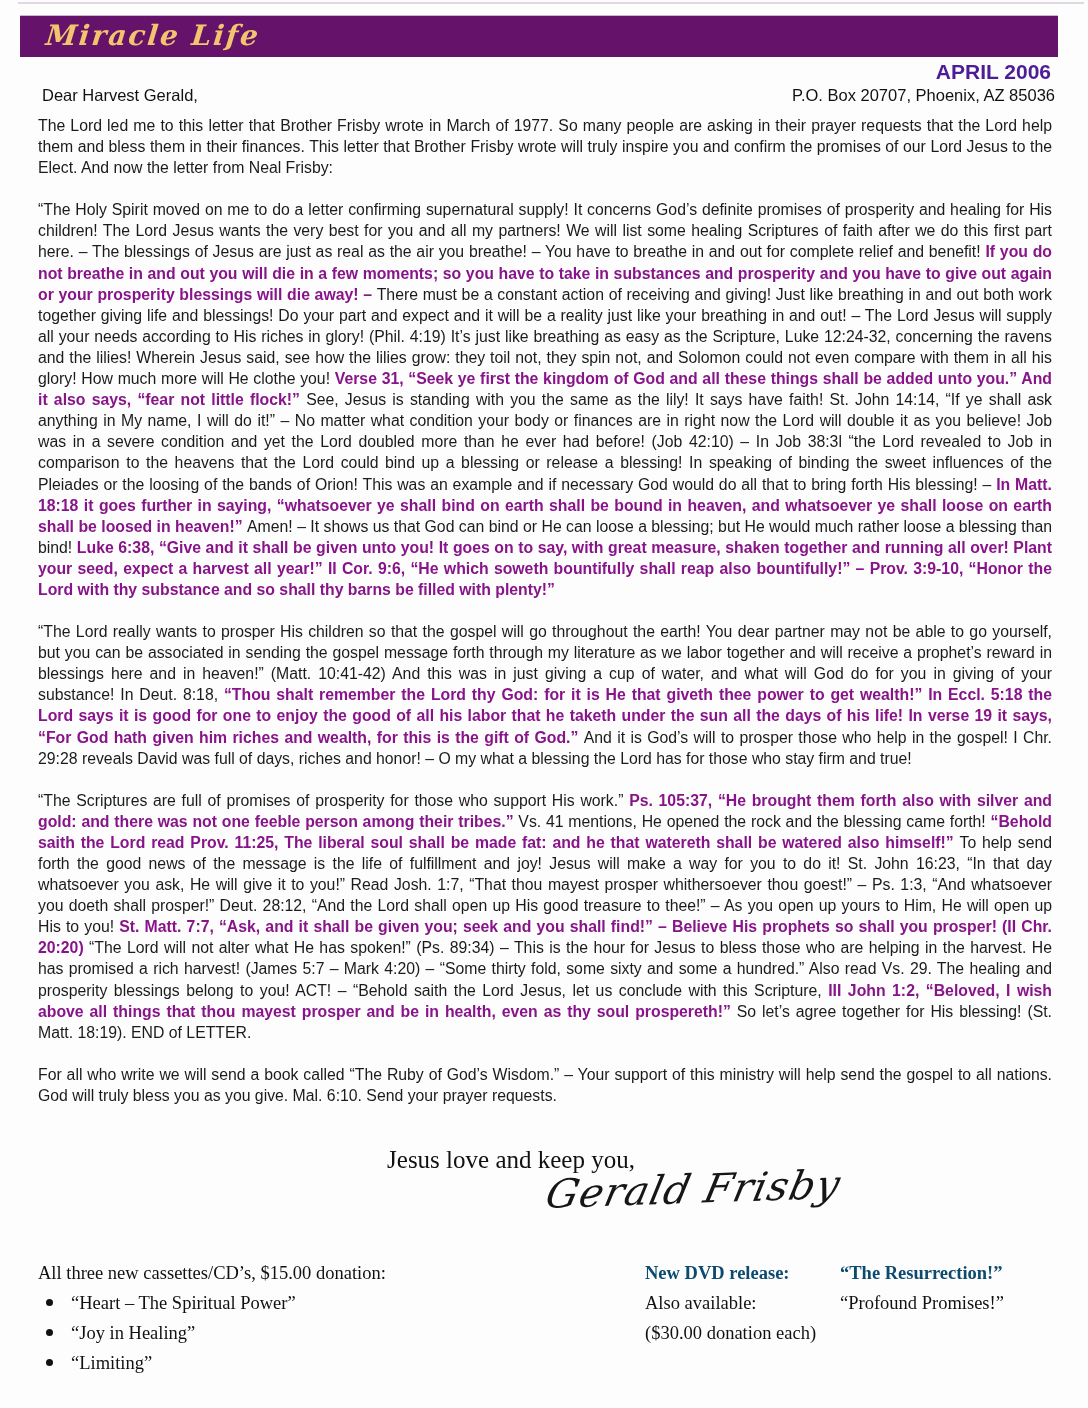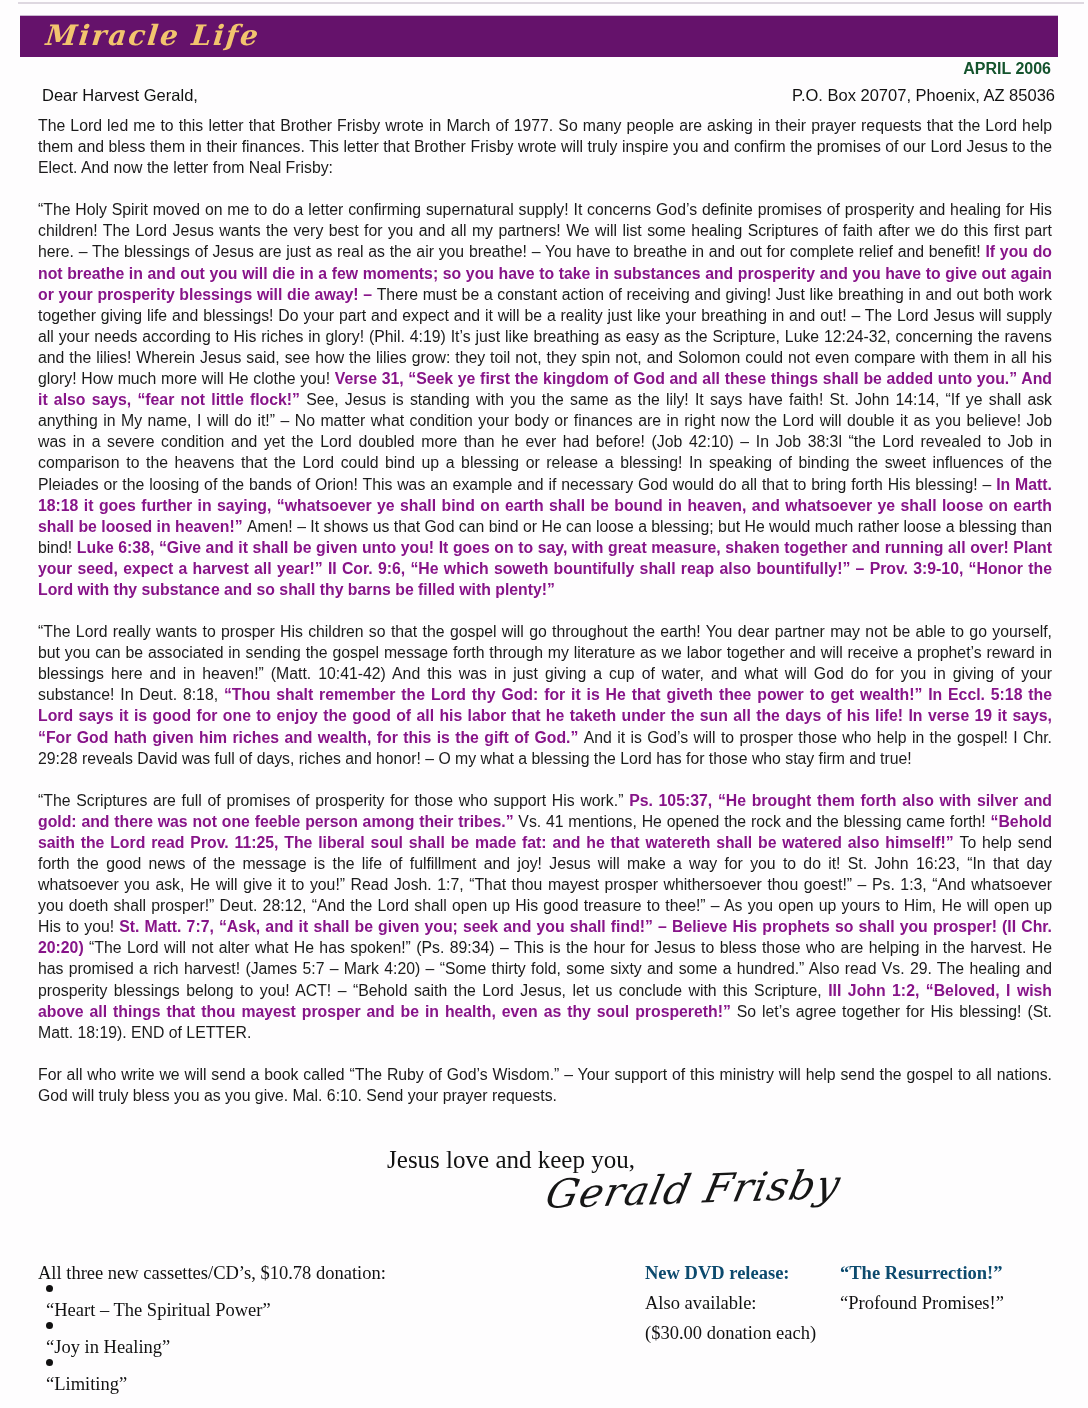--- a/index.html
+++ b/index.html
@@ -3,36 +3,36 @@
 <meta charset="utf-8">
 <style>
   html,body{margin:0;padding:0;background:#ffffff;}
   .page{position:relative;width:1088px;height:1408px;background:#fefdfe;overflow:hidden;
         font-family:"Liberation Sans",sans-serif;color:#1b1b1b;}
   .topline{position:absolute;top:2px;left:18px;width:1066px;height:2px;background:#ded8e0;}
   .masthead{position:absolute;top:15px;left:20px;width:1038px;height:41px;background:#65126B;
             border-top:1px solid #c9b8cf;}
   .logo{position:absolute;left:26px;top:3px;font-family:"DejaVu Serif",serif;font-style:italic;
         font-weight:bold;color:#F2C46E;font-size:28px;letter-spacing:2px;transform:skewX(-6deg);}
-  .issue-date{position:absolute;top:60px;right:37px;font-weight:bold;font-size:16px;color:#14532d;}
+  .issue-date{position:absolute;top:60px;right:37px;font-weight:bold;font-size:21px;color:#4c1d95;}
   .addr-row{position:absolute;top:86px;left:42px;width:1013px;display:flex;
             justify-content:space-between;font-size:16.5px;color:#111;}
   .letter-body{position:absolute;top:115px;left:38px;width:1014px;font-size:15.8px;
                line-height:21.1px;text-align:justify;}
   .letter-body p{margin:0 0 21px 0;}
   .em-run{color:#871489;font-weight:bold;}
   .closing{position:absolute;top:1146px;left:0;width:1022px;text-align:center;
            font-family:"Liberation Serif",serif;font-size:25px;color:#111;}
   .signature{position:absolute;top:1166px;left:548px;font-family:"DejaVu Serif",serif;
              font-style:italic;font-size:40px;color:#161616;transform:skewX(-14deg) rotate(-2deg);
              letter-spacing:1px;}
   .offers-left{position:absolute;top:1258px;left:38px;width:560px;
                font-family:"Liberation Serif",serif;font-size:18.5px;color:#111;}
   .offers-left .heading{line-height:30px;}
-  .offers-left .item{line-height:30px;display:flex;align-items:baseline;flex-direction:column;}
+  .offers-left .item{line-height:30px;display:flex;align-items:baseline;}
   .bullet{display:inline-block;width:7px;height:7px;border-radius:50%;background:#111;
           margin:0 18px 0 8px;flex:0 0 auto;position:relative;top:-3px;}
   .offers-right{position:absolute;top:1258px;left:645px;width:420px;
                 font-family:"Liberation Serif",serif;font-size:18.5px;color:#111;}
   .offers-right .row{line-height:30px;display:flex;}
   .offers-right .label{flex:0 0 195px;}
   .offers-right .row.em{color:#0c4a6e;font-weight:bold;}
 </style>
 </head>
 <body>
@@ -58,21 +58,21 @@
       <p><span class="text-run">“The Lord really wants to prosper His children so that the gospel will go throughout the earth! You dear partner may not be able to go yourself, but you can be associated in sending the gospel message forth through my literature as we labor together and will receive a prophet’s reward in blessings here and in heaven!” (Matt. 10:41-42) And this was in just giving a cup of water, and what will God do for you in giving of your substance! In Deut. 8:18, </span><span class="em-run">“Thou shalt remember the Lord thy God: for it is He that giveth thee power to get wealth!”  In Eccl. 5:18 the Lord says it is good for one to enjoy the good of all his labor that he taketh under the sun all the days of his life!  In verse 19 it says, “For God hath given him riches and wealth, for this is the gift of God.” </span><span class="text-run">And it is God’s will to prosper those who help in the gospel! I Chr. 29:28 reveals David was full of days, riches and  honor! – O my what a blessing the Lord has for those who stay firm and true!</span></p>
       <p><span class="text-run">“The Scriptures are full of promises of prosperity for those who support His work.” </span><span class="em-run">Ps. 105:37, “He brought them forth also with silver and gold: and there was not one feeble person among their tribes.” </span><span class="text-run">Vs. 41 mentions, He opened the rock and the blessing came forth! </span><span class="em-run">“Behold saith the Lord read Prov. 11:25, The liberal soul shall be made fat: and he that watereth shall be watered also himself!” </span><span class="text-run">To help send forth the good news of the message is the life of fulfillment and joy! Jesus will make a way for you to do it! St. John 16:23, “In that day whatsoever you ask, He will give it to you!” Read Josh. 1:7, “That thou mayest prosper whithersoever thou goest!” – Ps. 1:3, “And whatsoever you doeth shall prosper!” Deut. 28:12, “And the Lord shall open up His good treasure to thee!” – As you open up yours to Him, He will open up His to you! </span><span class="em-run">St. Matt. 7:7, “Ask, and it shall be given you; seek and you shall find!” – Believe His prophets so shall you prosper! (II Chr. 20:20) </span><span class="text-run">“The Lord will not alter what He has spoken!” (Ps. 89:34) – This is the hour for Jesus to bless those who are helping in the harvest. He has promised a rich harvest! (James 5:7 – Mark 4:20) – “Some thirty fold, some sixty and some a hundred.” Also read Vs. 29. The healing and prosperity blessings belong to you! ACT! – “Behold saith the Lord Jesus, let us conclude with this Scripture, </span><span class="em-run">III John 1:2, “Beloved, I wish above all things that thou mayest prosper and be in health, even as thy soul prospereth!” </span><span class="text-run">So let’s agree together for His blessing! (St. Matt. 18:19). END of LETTER.</span></p>
       <p><span class="text-run">For all who write we will send a book called “The Ruby of God’s Wisdom.” – Your support of this ministry will help send the gospel to all nations. God will truly bless you as you give. Mal. 6:10. Send your prayer requests.</span></p>
     </div>
 
   <div class="closing">Jesus love and keep you,</div>
 
   <div class="signature">Gerald Frisby</div>
 
   <div class="offers-left">
-    <div class="heading">All three new cassettes/CD’s, $10.78 donation:</div>
+    <div class="heading">All three new cassettes/CD’s, $15.00 donation:</div>
     <div id="cassette-list">
         <div class="item">
           <span class="bullet"></span>
           <span>“Heart – The Spiritual Power”</span>
         </div>
         <div class="item">
           <span class="bullet"></span>
           <span>“Joy in Healing”</span>
         </div>
         <div class="item">

